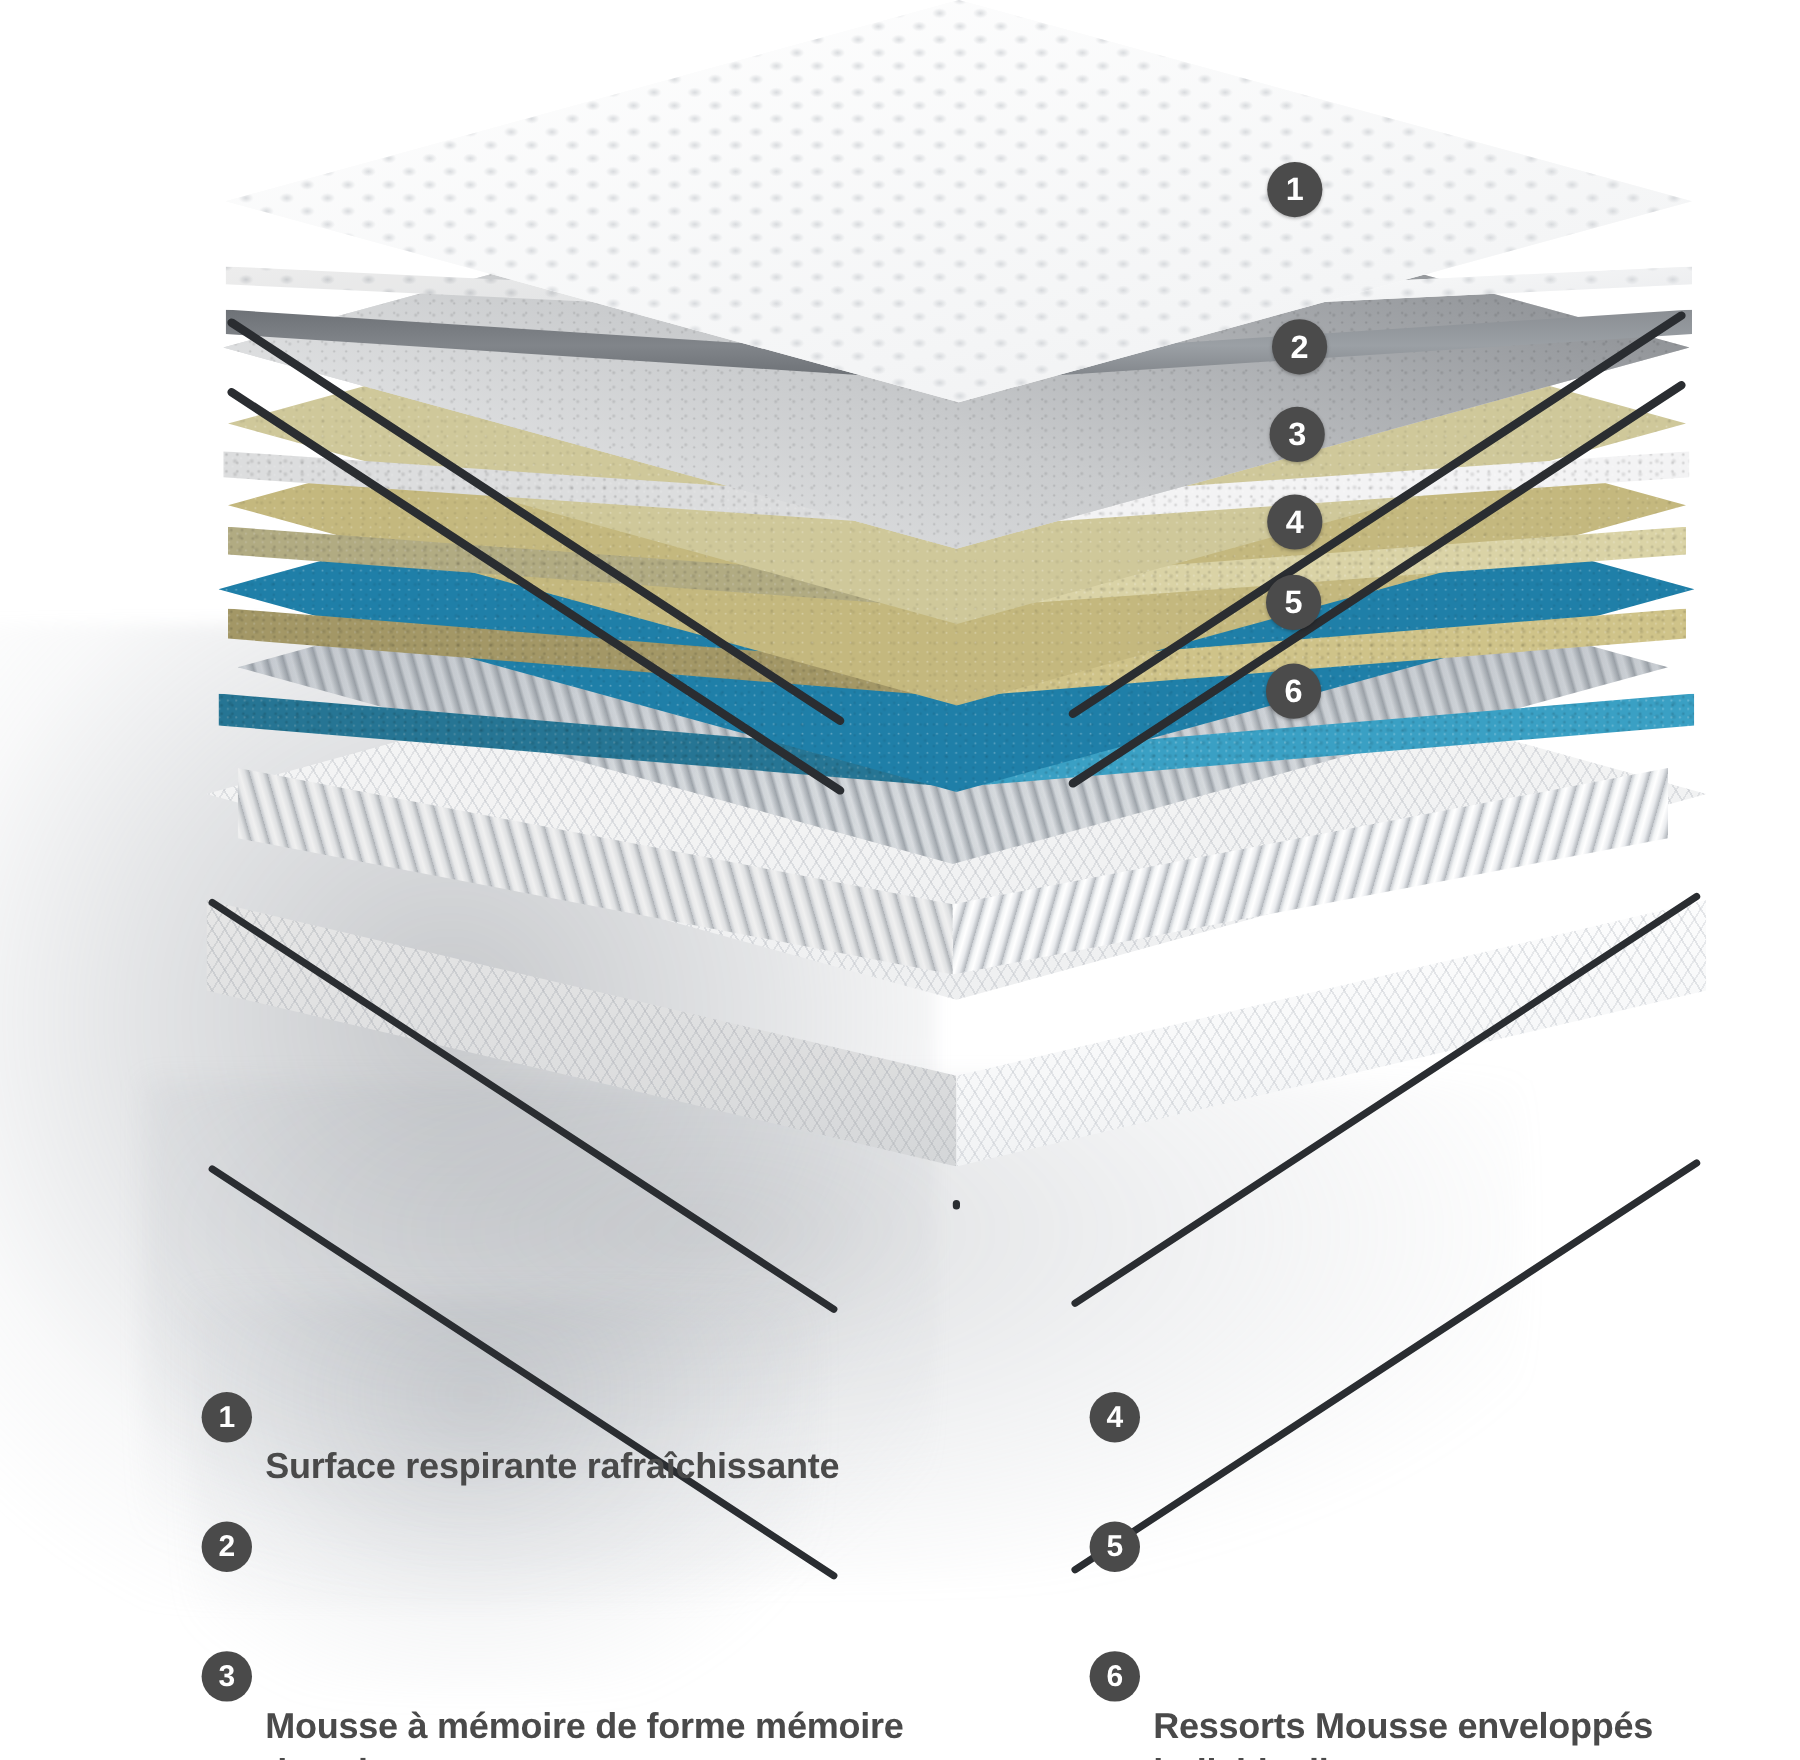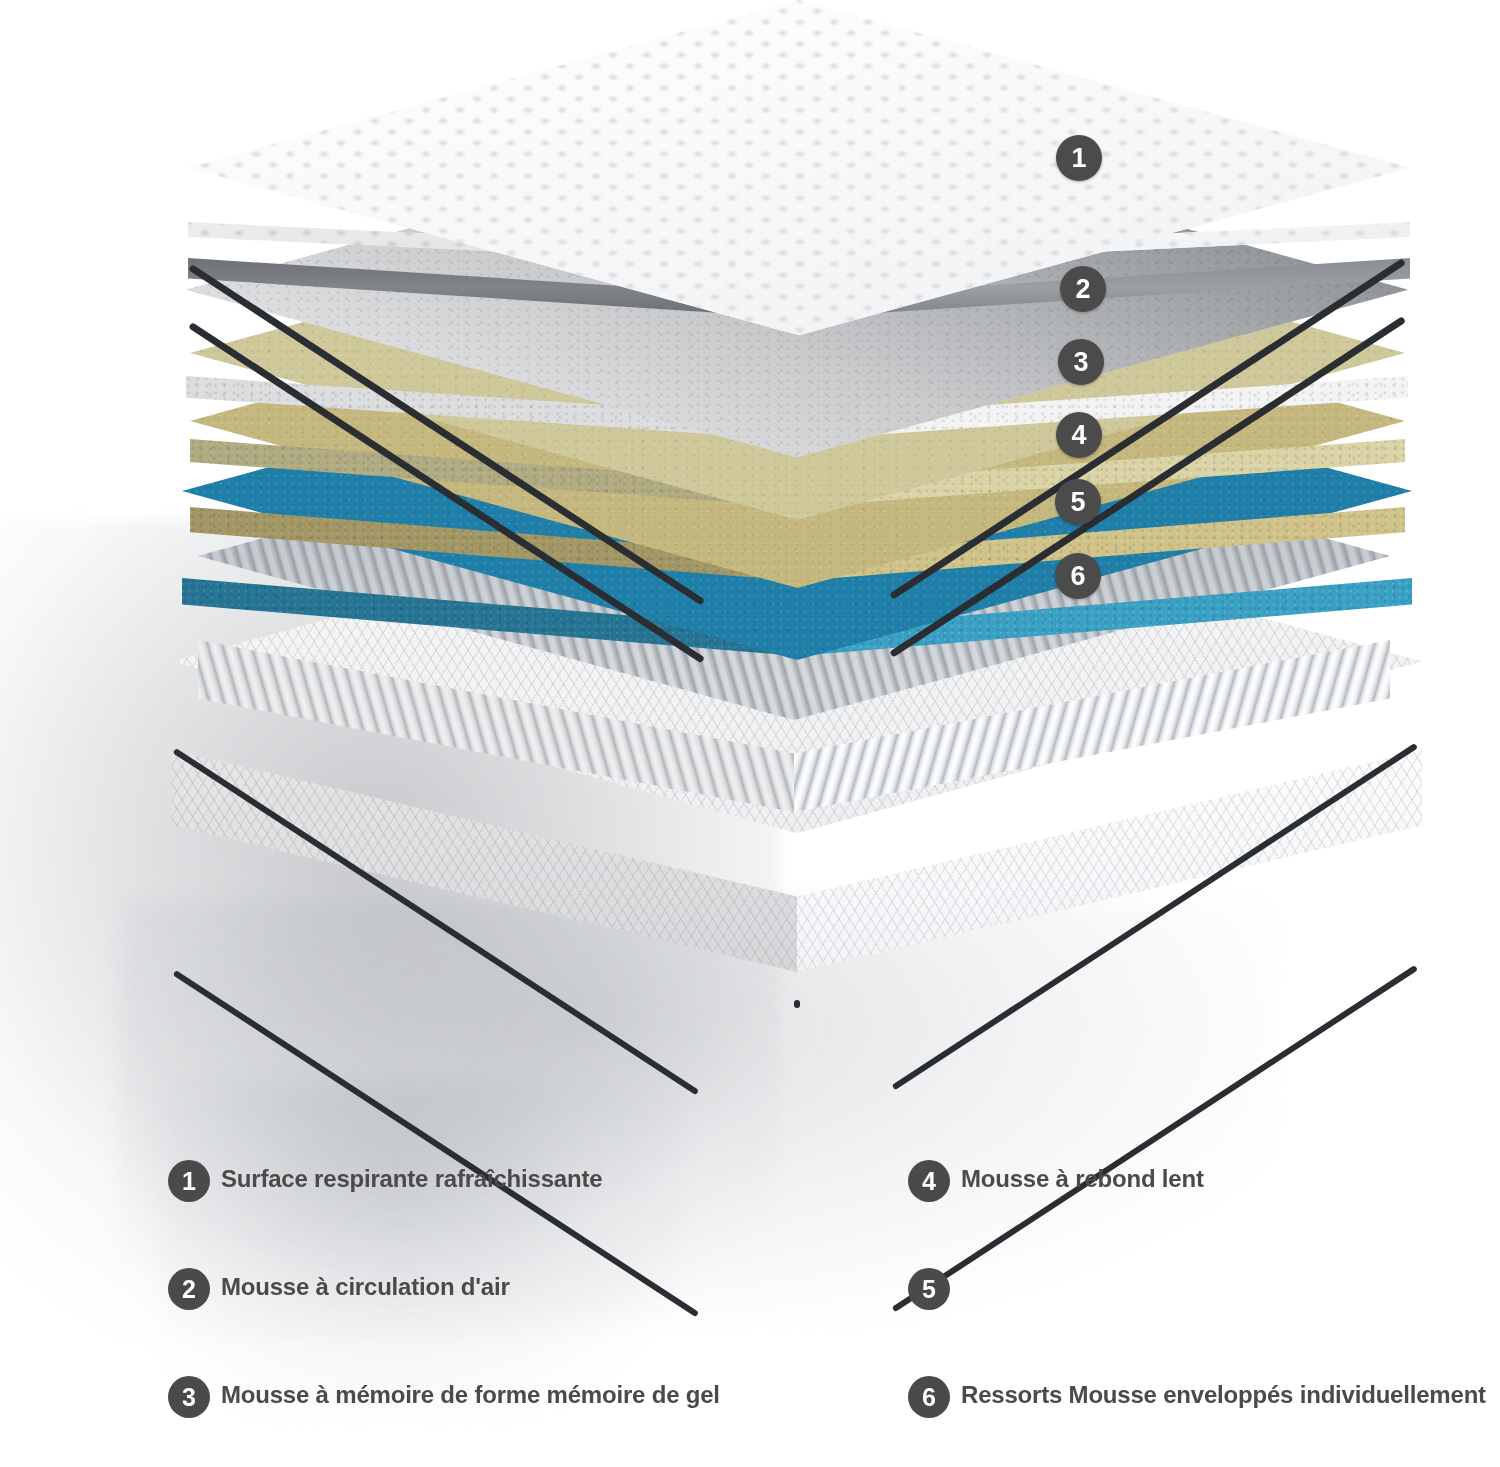--- a/index.html
+++ b/index.html
@@ -160,27 +160,28 @@
     background: #4a4a4a;
     color: #ffffff;
     font-size: 25px;
     font-weight: bold;
     line-height: 42px;
     text-align: center;
     margin-right: 11px;
     font-family: "Liberation Sans", sans-serif;
   }
   .legend-text {
-    font-size: 24px;
+    font-size: 30px;
     font-weight: bold;
     color: #4a4a4a;
     line-height: 1.30;
     letter-spacing: -0.2px;
     padding-top: 3px;
     font-family: "Liberation Sans", sans-serif;
+    margin-top: 40px;
   }
 </style>
 </head>
 <body>
 
 <div id="page">
 
   <div class="bg-shadow-a"></div>
   <div class="bg-shadow-b"></div>
   <div class="bg-shadow-c"></div>
@@ -264,32 +265,30 @@
 
   <div id="legend">
 
     <div class="legend-col left">
       <div class="legend-item" style="top:30px;">
         <span class="legend-badge">1</span>
         <span class="legend-text">Surface respirante rafraîchissante</span>
       </div>
       <div class="legend-item" style="top:138px;">
         <span class="legend-badge">2</span>
-        <span class="legend-text">Mousse à circulation d'air</span>
       </div>
       <div class="legend-item" style="top:246px; width:620px;">
         <span class="legend-badge">3</span>
         <span class="legend-text">Mousse à mémoire de forme mémoire de gel</span>
       </div>
     </div>
 
     <div class="legend-col right">
       <div class="legend-item" style="top:30px;">
         <span class="legend-badge">4</span>
-        <span class="legend-text">Mousse à rebond lent</span>
       </div>
       <div class="legend-item" style="top:138px;">
         <span class="legend-badge">5</span>
       </div>
       <div class="legend-item" style="top:246px; width:590px;">
         <span class="legend-badge">6</span>
         <span class="legend-text">Ressorts Mousse enveloppés individuellement</span>
       </div>
     </div>
 

